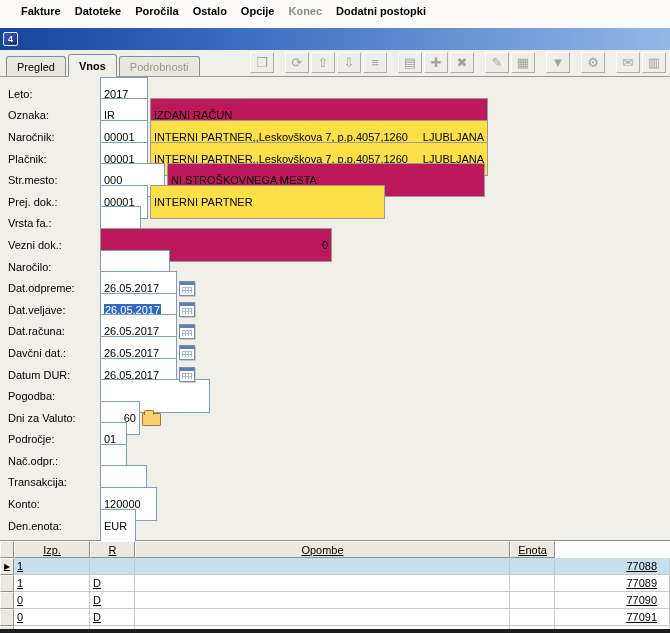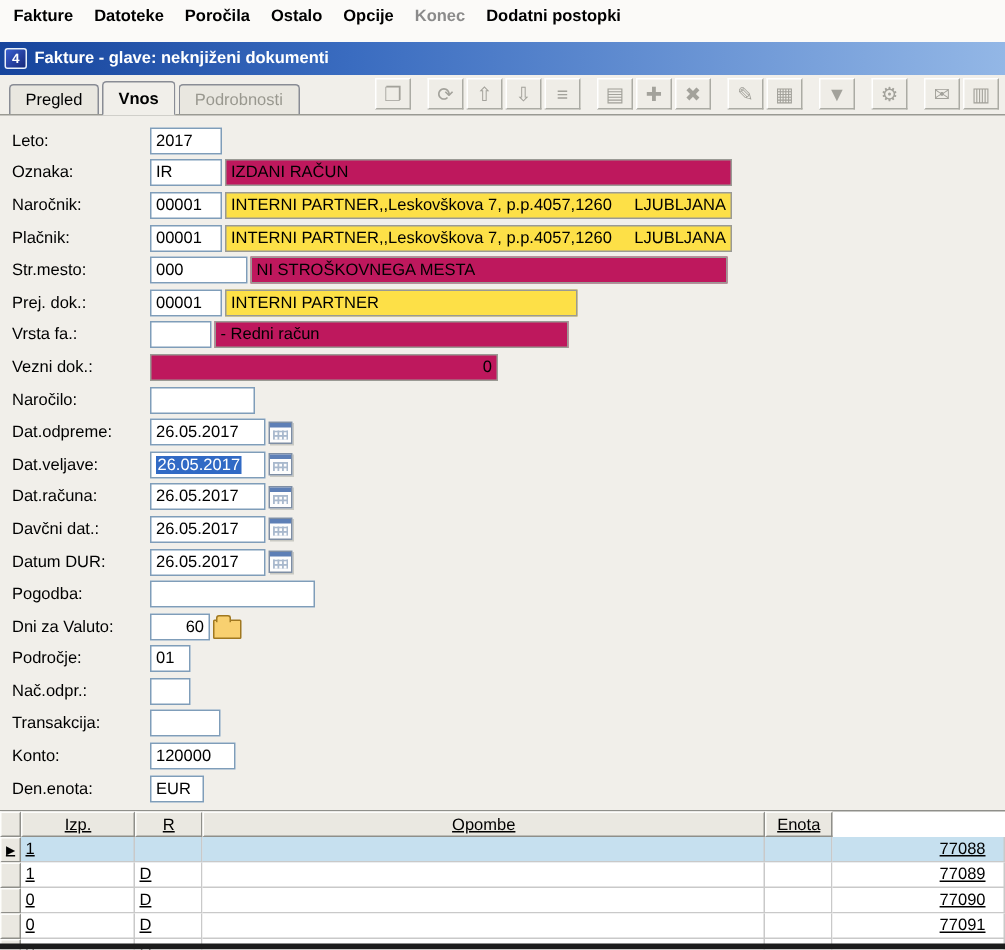--- a/index.html
+++ b/index.html
@@ -3,21 +3,21 @@
 <meta charset="utf-8">
 <style>
   * { margin:0; padding:0; box-sizing:border-box; }
   html,body { width:670px; height:633px; overflow:hidden; }
   body {
     font-family:"Liberation Sans", sans-serif;
     font-size:11px; color:#000;
     background:#FBFAF8; position:relative;
   }
   
-  .menubar { height:21px; display:flex; align-items:center; padding-left:2px; background:#FBFAF8; }
+  .menubar { height:21px; display:flex; align-items:center; padding-left:14px; background:#FBFAF8; }
   .mi { padding:3px 7px; font-weight:bold; cursor:default; white-space:nowrap; }
   .mi.disabled { color:#8B8B8B; }
   .top-gap { height:7px; background:#FBFAF8; }
 
   
   .window { background:#F1EFEA; height:605px; }
   .titlebar {
     height:22px; display:flex; align-items:center;
     background:linear-gradient(90deg,#16449C 0%,#3A6CC0 35%,#93B7E6 100%);
     color:#fff; font-weight:bold; padding-left:3px;
@@ -56,21 +56,21 @@
     cursor:default;
   }
   .ticon { color:#A3A29B; font-size:13px; line-height:1; }
 
   
   .form { padding:6px 0 0 8px; }
   .frow { display:flex; align-items:center; height:21.6px; }
   .flabel { width:92px; flex:0 0 92px; white-space:nowrap; }
   .fld {
     height:18px; background:#fff; border:1px solid #7F9DB9;
-    display:flex; align-items:center; padding:0 3px; white-space:nowrap; overflow:hidden;
+    display:flex; align-items:center; padding:16px 3px; white-space:nowrap; overflow:hidden;
   }
   .fld + .fld, .fld + .calbtn, .fld + .folderbtn { margin-left:2px; }
   .fld.gray { background:#be185d; border-color:#9A9A94; }
   .fld.pink { background:#fde047; border-color:#9A9A94; }
   .fld.right { justify-content:flex-end; }
   .fld.between { justify-content:space-between; }
   .w27{width:27px;flex:0 0 27px;} .w36{width:36px;flex:0 0 36px;}
   .w40{width:40px;flex:0 0 40px;} .w41{width:41px;flex:0 0 41px;}
   .w47{width:47px;flex:0 0 47px;} .w48{width:48px;flex:0 0 48px;}
   .w57{width:57px;flex:0 0 57px;} .w65{width:65px;flex:0 0 65px;}
@@ -133,21 +133,20 @@
   <span class="mi">Opcije</span>
   <span class="mi disabled">Konec</span>
   <span class="mi">Dodatni postopki</span>
 </div>
 <div class="top-gap"></div>
 
 <div class="window">
 
   <div class="titlebar">
     <span class="app-ico"></span>
-    <span class="title-text">Fakture - glave: neknjiženi dokumenti</span>
   </div>
 
   <div class="tabrow">
     <span class="tab">Pregled</span>
     <span class="tab active">Vnos</span>
     <span class="tab disabled">Podrobnosti</span>
 
     <div class="toolbar">
       <span class="tgroup">
         <span class="tbtn">
@@ -247,21 +246,20 @@
 
     <div class="frow">
       <span class="flabel">Prej. dok.:</span>
       <span class="fld w48">00001</span>
       <span class="fld pink w235">INTERNI PARTNER</span>
     </div>
 
     <div class="frow">
       <span class="flabel">Vrsta fa.:</span>
       <span class="fld w41"></span>
-      <span class="fld gray w236"> - Redni račun</span>
     </div>
 
     <div class="frow">
       <span class="flabel">Vezni dok.:</span>
       <span class="fld gray w232 right">0</span>
     </div>
 
     <div class="frow">
       <span class="flabel">Naročilo:</span>
       <span class="fld w70"></span>

